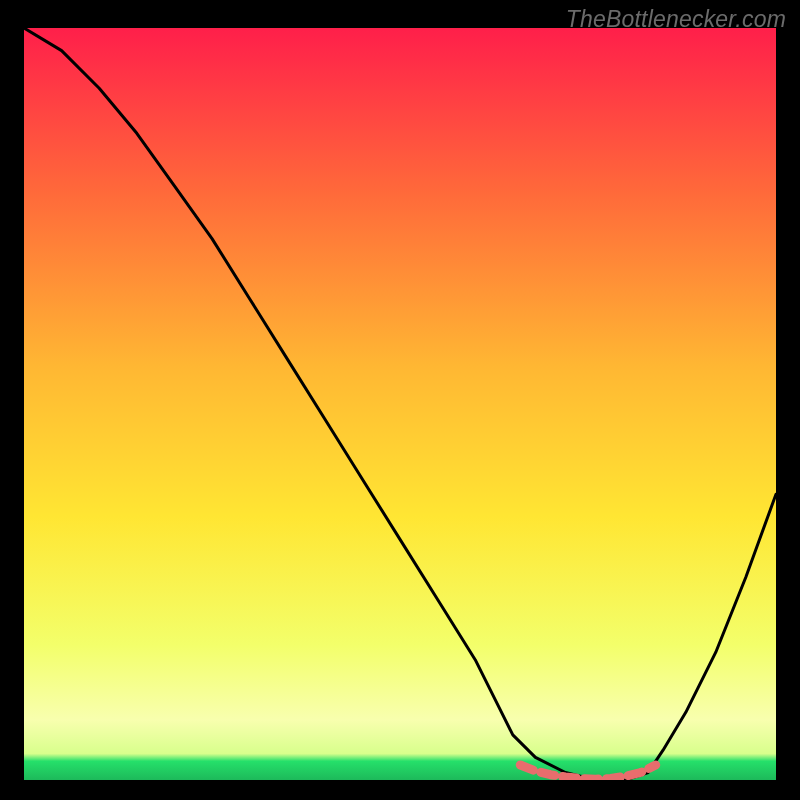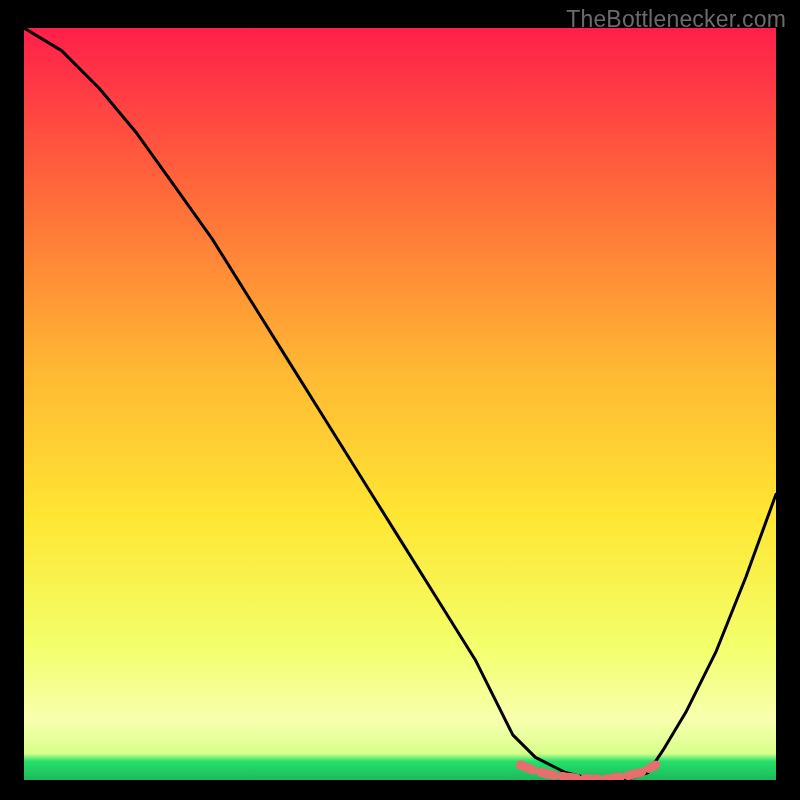--- a/index.html
+++ b/index.html
@@ -18,20 +18,21 @@
     background: #000;
   }
   .watermark {
     position: absolute;
     top: 6px;
     right: 14px;
     color: #6b6b6b;
     font-size: 23px;
     font-weight: 400;
     letter-spacing: 0.2px;
+    font-style: italic;
   }
   .plot {
     position: absolute;
     left: 24px;
     top: 28px;
     width: 752px;
     height: 752px;
   }
   svg {
     display: block;

